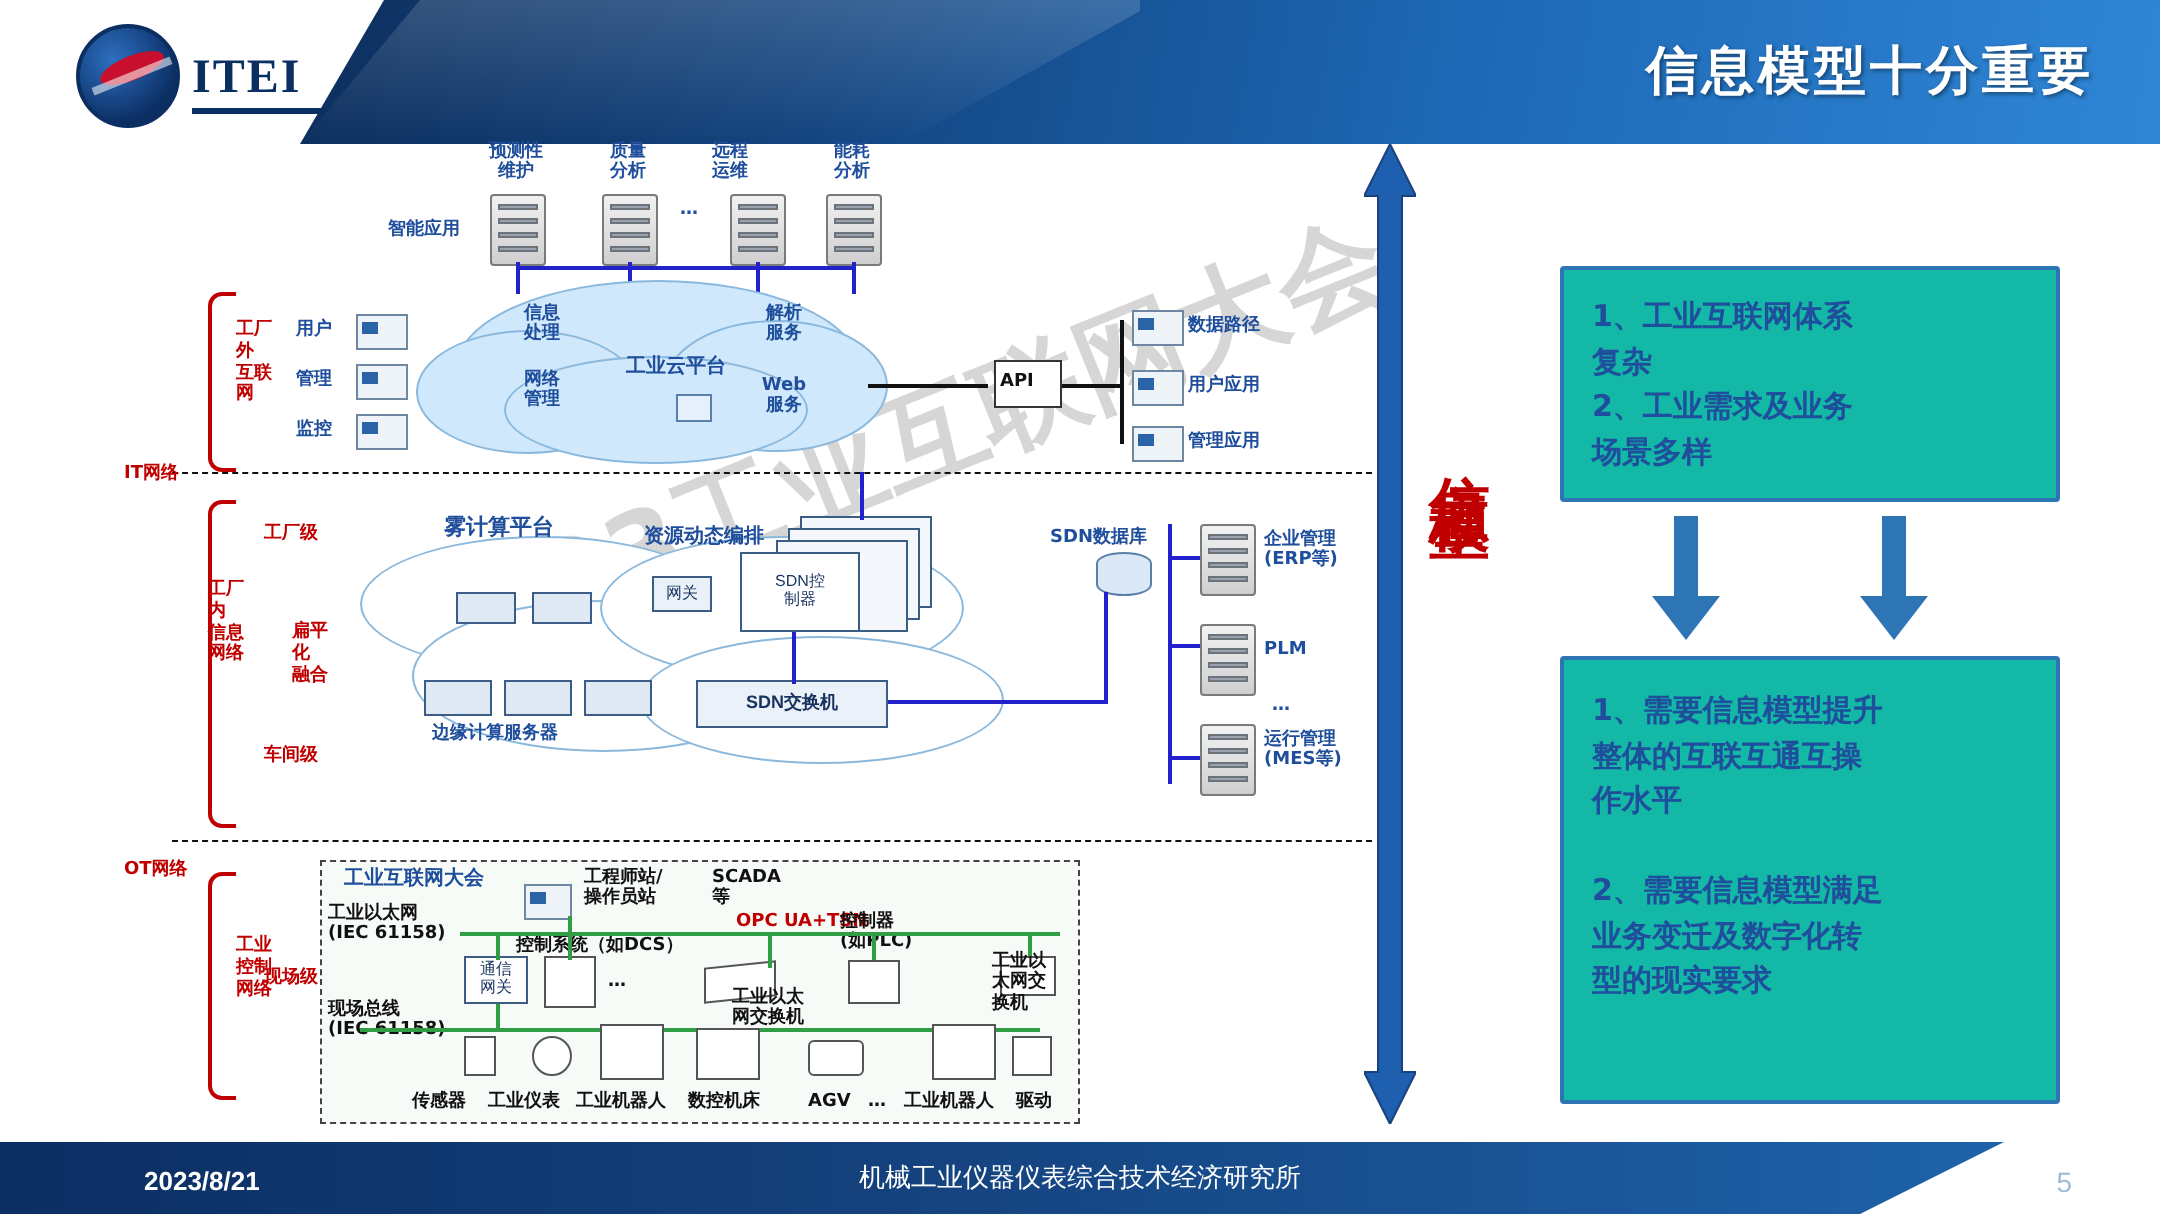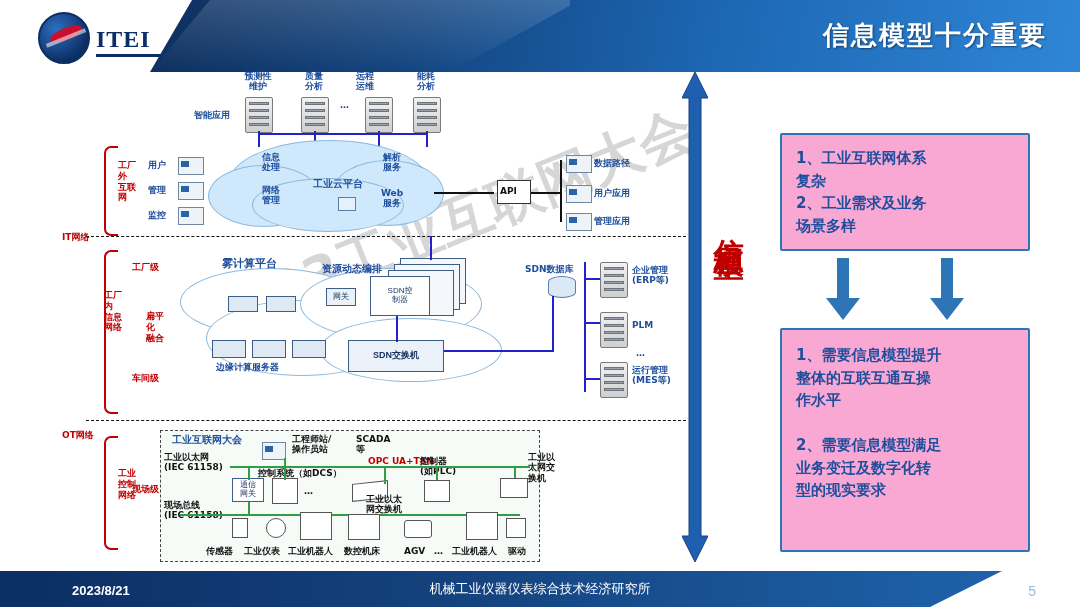--- a/index.html
+++ b/index.html
@@ -54,21 +54,21 @@
   .cloud{position:absolute;background:#cfe8fb;border:1px solid #8bb9de;border-radius:50%;}
   .db{position:absolute;width:26px;height:20px;background:#dbe9f7;border:1px solid #5a7fa8;border-radius:50%/26%;}
   .mini{position:absolute;width:24px;height:16px;background:#eef3f8;border:1px solid #6e87a3;}
   .mini:before{content:"";position:absolute;left:2px;top:3px;width:8px;height:6px;background:#2b63a8;}
   .blkbtn{position:absolute;box-sizing:border-box;border:1px solid #3c5d86;background:#eaf1f8;font-size:8px;color:#17325e;
     text-align:center;display:flex;align-items:center;justify-content:center;line-height:1.1;padding:1px;}
   .watermark{position:absolute;left:215px;top:185px;width:520px;height:250px;color:rgba(120,120,120,.30);
     font-size:54px;font-weight:bold;transform:rotate(-22deg);white-space:nowrap;font-family:"DejaVu Sans",sans-serif;}
 
   
-  .rbox{position:absolute;box-sizing:border-box;border:2px solid #2e75b6;background:#f9a8d4;border-radius:2px;}
+  .rbox{position:absolute;box-sizing:border-box;border:2px solid #2e75b6;background:#14b8a6;border-radius:2px;}
   .rbox p{margin:0;color:#1f4e9c;font-size:15px;font-weight:bold;line-height:1.5;font-family:"DejaVu Sans",sans-serif;}
   .bigarrow{position:absolute;}
   .center-title{position:absolute;color:#c00000;font-size:30px;font-weight:bold;line-height:1.05;text-align:center;
     font-family:"DejaVu Sans",sans-serif;}
 </style>
 </head>
 <body>
 
 <div id="slide">
 
@@ -222,21 +222,21 @@
 制器</span>
     </div>
 
     <div class="blkbtn" style="left:326px;top:288px;width:30px;height:18px;">
       <span>网关</span>
     </div>
 
     <div class="db" style="left:548px;top:276px;"></div>
     <div class="lbl b blue" style="left:525px;top:264px;">SDN数据库</div>
 
-    <div class="blkbtn" style="left:348px;top:340px;width:96px;height:32px;">
+    <div class="blkbtn" style="left:348px;top:340px;width:96px;height:24px;">
       <span style="font-size:9px;font-weight:bold;">SDN交换机</span>
     </div>
     <div class="lbl b blue" style="left:216px;top:362px;">边缘计算服务器</div>
 
     <div class="box" style="left:212px;top:340px;width:34px;height:18px;border:1px solid #3c5d86;background:#dfe9f4;"></div>
     <div class="box" style="left:252px;top:340px;width:34px;height:18px;border:1px solid #3c5d86;background:#dfe9f4;"></div>
     <div class="box" style="left:292px;top:340px;width:34px;height:18px;border:1px solid #3c5d86;background:#dfe9f4;"></div>
     <div class="box" style="left:228px;top:296px;width:30px;height:16px;border:1px solid #3c5d86;background:#dfe9f4;"></div>
     <div class="box" style="left:266px;top:296px;width:30px;height:16px;border:1px solid #3c5d86;background:#dfe9f4;"></div>
 
@@ -308,21 +308,21 @@
 
     <div class="box" style="left:352px;top:482px;width:36px;height:18px;border:1px solid #555;background:#fff;transform:skewY(-6deg);"></div>
     <div class="lbl b" style="left:366px;top:494px;width:52px;color:#111;white-space:pre-line;">工业以太
 网交换机</div>
 
     <div class="box" style="left:424px;top:480px;width:26px;height:22px;border:1px solid #555;background:#fff;"></div>
     <div class="lbl b" style="left:420px;top:478px;width:40px;color:#111;white-space:pre-line;top:456px;">控制器
 (如PLC)</div>
 
     <div class="box" style="left:500px;top:478px;width:28px;height:20px;border:1px solid #555;background:#fff;"></div>
-    <div class="lbl b" style="left:496px;top:452px;width:40px;color:#111;white-space:pre-line;margin-left:32px;">工业以
+    <div class="lbl b" style="left:496px;top:476px;width:40px;color:#111;white-space:pre-line;">工业以
 太网交
 换机</div>
 
     <div class="gline" style="left:230px;top:466px;width:300px;"></div>
     <div class="gline" style="left:180px;top:514px;width:340px;"></div>
     <div class="gvline" style="left:248px;top:466px;height:14px;"></div>
     <div class="gvline" style="left:284px;top:458px;height:22px;"></div>
     <div class="gvline" style="left:384px;top:466px;height:18px;"></div>
     <div class="gvline" style="left:436px;top:466px;height:14px;"></div>
     <div class="gvline" style="left:514px;top:466px;height:12px;"></div>

